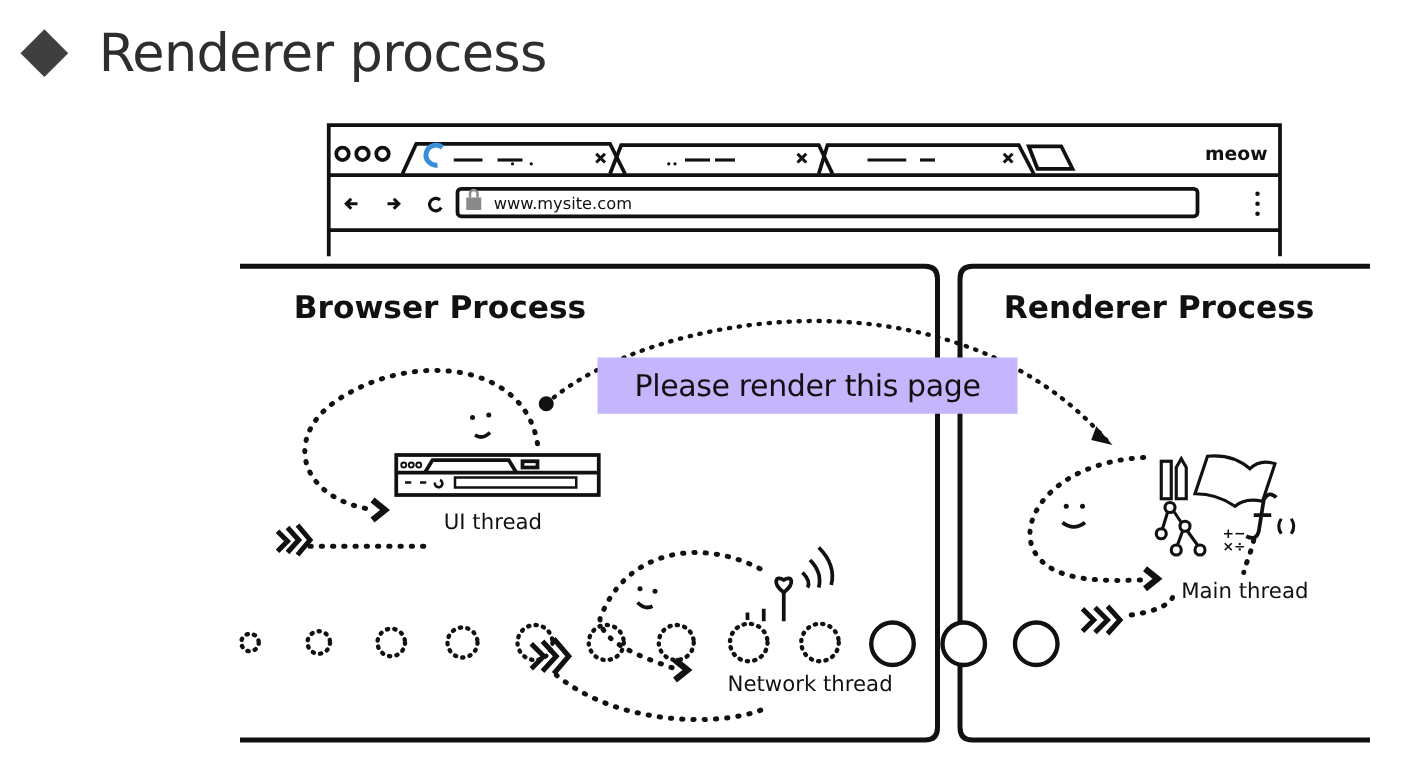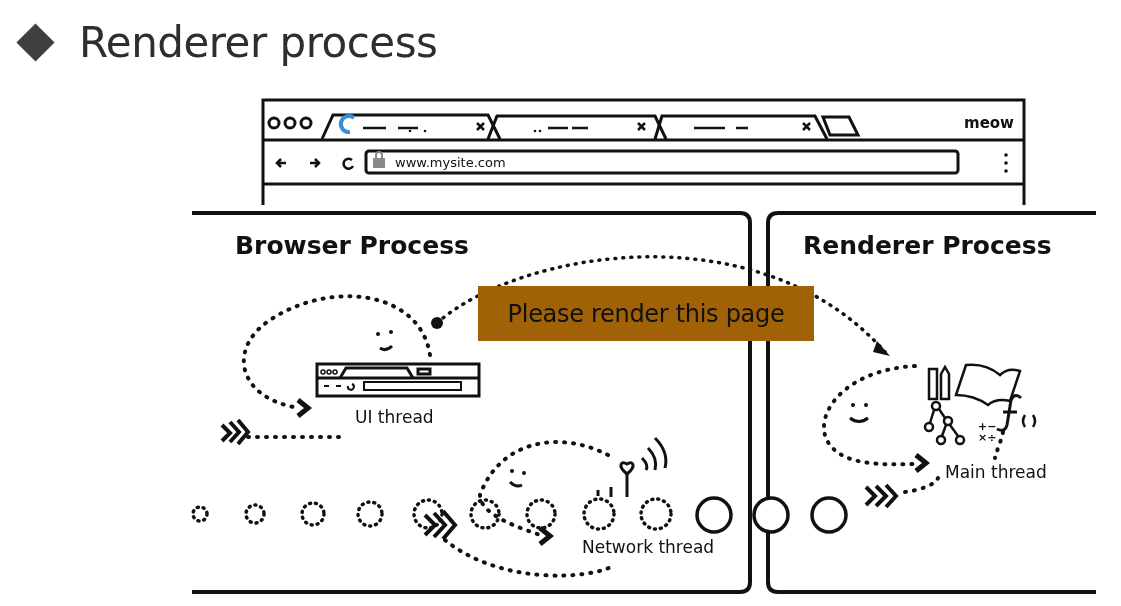--- a/index.html
+++ b/index.html
@@ -4,21 +4,21 @@
 <style>
   html, body { margin: 0; padding: 0; background: #ffffff; }
   body { width: 1121px; height: 606px; position: relative; overflow: hidden; font-family: "Liberation Sans", sans-serif; }
   .slide-title { position: absolute; left: 14px; top: 10px; height: 64px; display: flex; align-items: center; }
   .diamond { width: 27px; height: 27px; background: #3f3f3f; transform: rotate(45deg); margin: 0 30px 0 8px; }
   .title-text { font-family: "DejaVu Sans", sans-serif; font-size: 42px; color: #2e2e2e; letter-spacing: -0.5px; }
   svg#diagram { position: absolute; left: 0; top: 0; }
   .lbl { font-family: "DejaVu Sans", sans-serif; fill: #111; }
   .lbl-big { font-size: 25px; font-weight: bold; }
   .lbl-small { font-size: 17px; }
-  .msg-box { position: absolute; left: 478px; top: 286px; width: 336px; height: 55px; background: #a16207; display: flex; align-items: center; justify-content: center; text-align: center; }
+  .msg-box { position: absolute; left: 478px; top: 286px; width: 336px; height: 45px; background: #c4b5fd; display: flex; align-items: center; justify-content: center; text-align: center; }
   .msg-text { font-family: "DejaVu Sans", sans-serif; font-size: 24px; color: #111; letter-spacing: -0.3px; }
   .url-text { font-family: "DejaVu Sans", sans-serif; font-size: 13px; fill: #111; }
   .meow { font-family: "DejaVu Sans", sans-serif; font-size: 15px; font-weight: bold; fill: #111; }
 </style>
 </head>
 <body>
 
 <div class="slide-title">
   <div class="diamond"></div>
   <span class="title-text">Renderer process</span>

